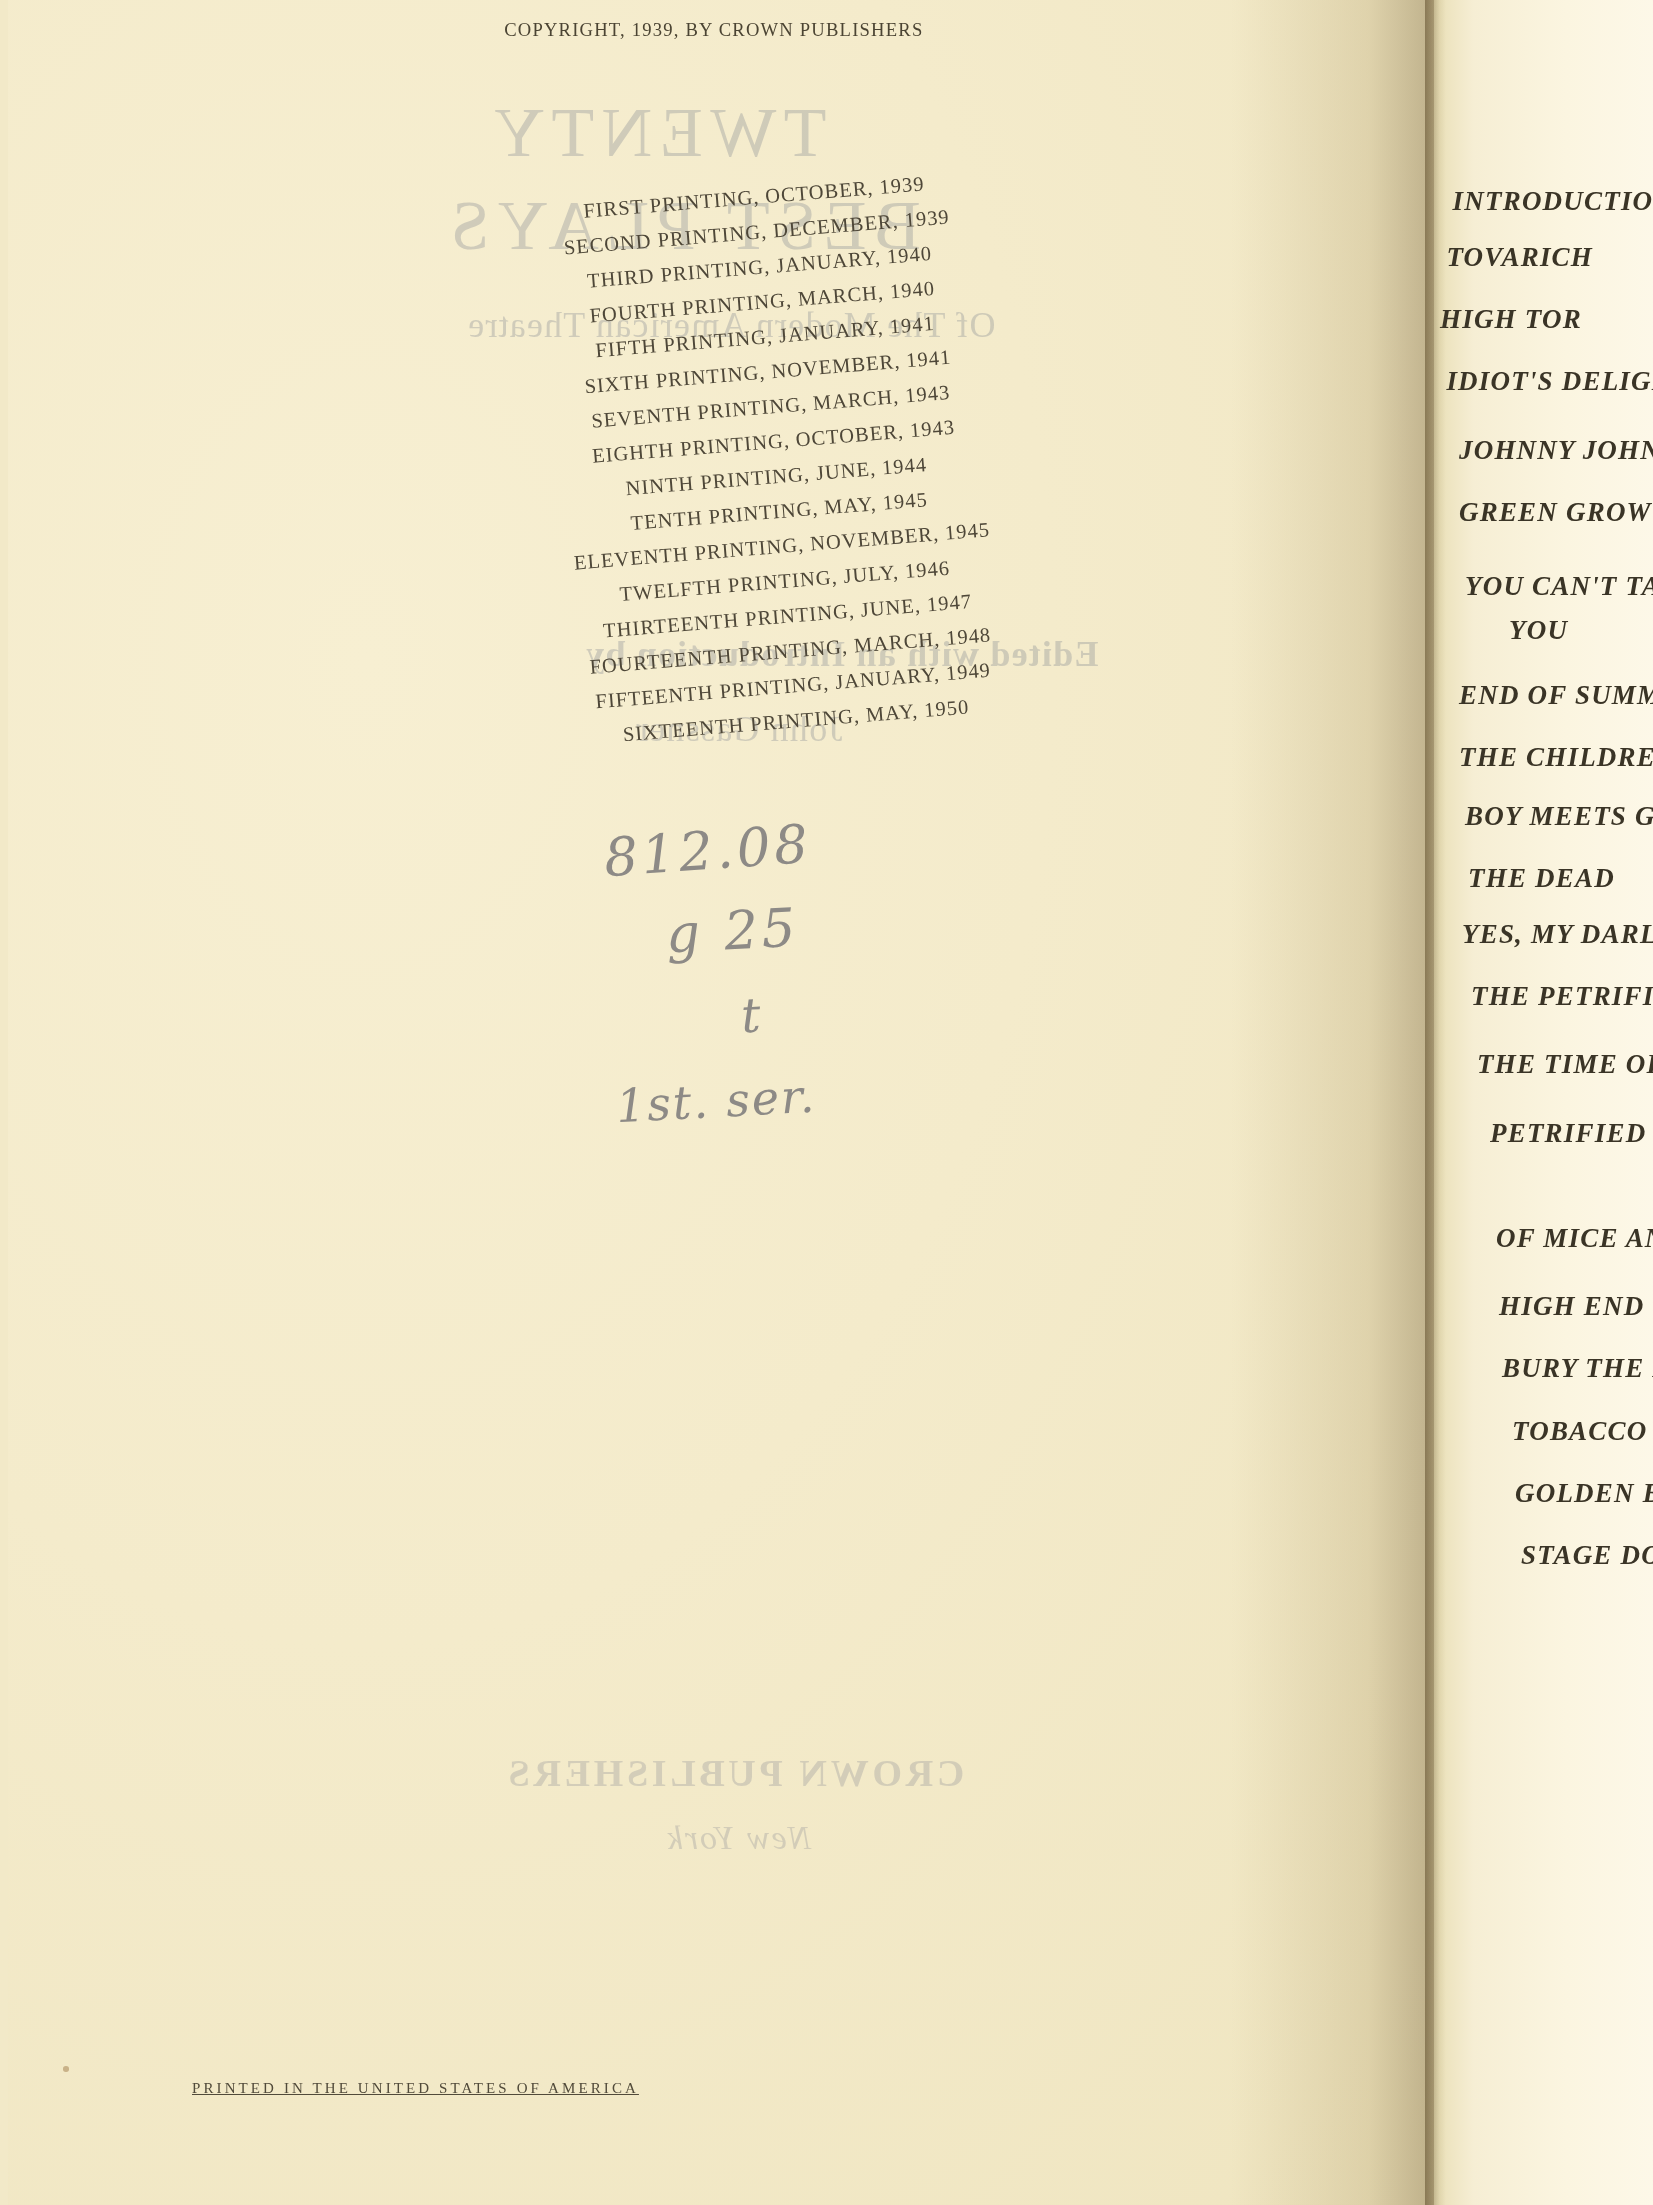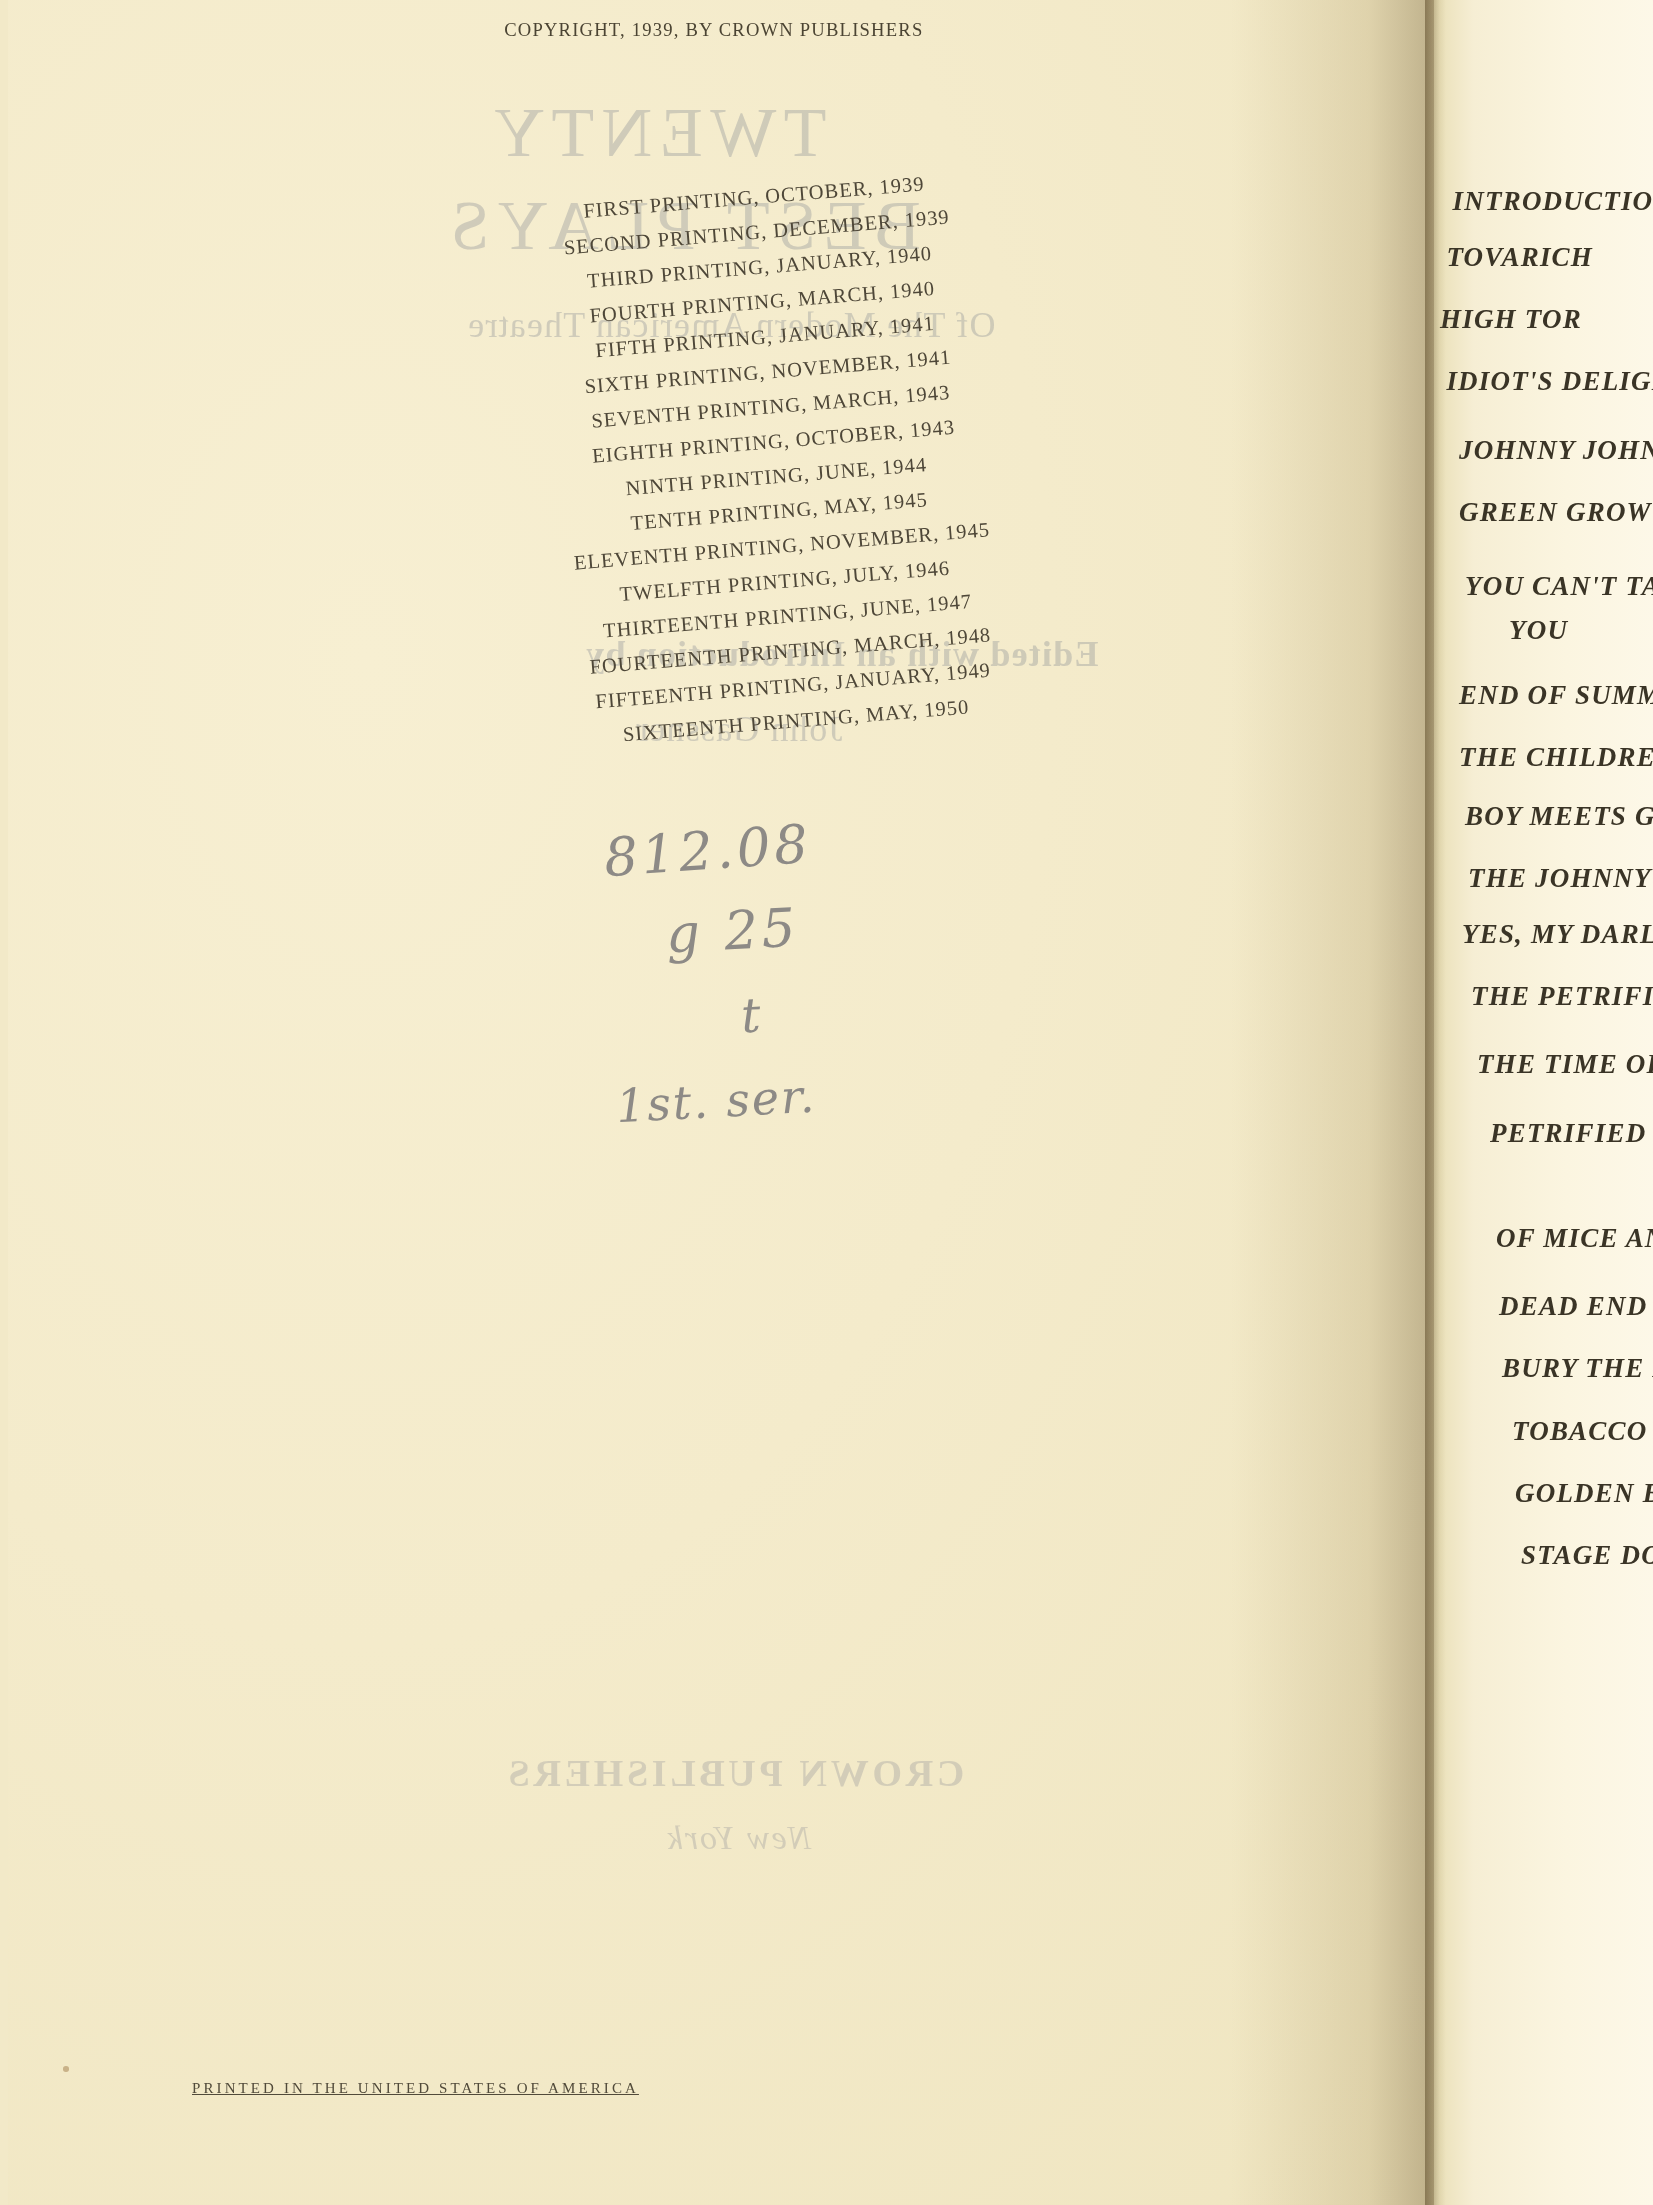--- a/index.html
+++ b/index.html
@@ -271,27 +271,27 @@
         <div class="entry" style="top: 242px;"><span style="margin-left: 12.4px;">TOVARICH</span></div>
         <div class="entry" style="top: 304px;"><span style="margin-left: 6px;">HIGH TOR</span></div>
         <div class="entry" style="top: 366px;"><span style="margin-left: 12.4px;">IDIOT'S DELIGHT</span></div>
         <div class="entry" style="top: 435px;"><span style="margin-left: 25px;">JOHNNY JOHNSON</span></div>
         <div class="entry" style="top: 497px;"><span style="margin-left: 25px;">GREEN GROW THE LILACS</span></div>
         <div class="entry" style="top: 571px;"><span style="margin-left: 31px;">YOU CAN'T TAKE IT WITH</span></div>
         <div class="entry" style="top: 615px;"><span style="margin-left: 75px;">YOU</span></div>
         <div class="entry" style="top: 680px;"><span style="margin-left: 25px;">END OF SUMMER</span></div>
         <div class="entry" style="top: 742px;"><span style="margin-left: 25px;">THE CHILDREN'S HOUR</span></div>
         <div class="entry" style="top: 801px;"><span style="margin-left: 31px;">BOY MEETS GIRL</span></div>
-        <div class="entry" style="top: 863px;"><span style="margin-left: 34px;">THE JOHNNY</span></div>
+        <div class="entry" style="top: 863px;"><span style="margin-left: 34px;">THE DEAD</span></div>
         <div class="entry" style="top: 919px;"><span style="margin-left: 28px;">YES, MY DARLING DAUGHTER</span></div>
         <div class="entry" style="top: 981px;"><span style="margin-left: 37px;">THE PETRIFIED FOREST</span></div>
         <div class="entry" style="top: 1049px;"><span style="margin-left: 43px;">THE TIME OF YOUR LIFE</span></div>
         <div class="entry" style="top: 1118px;"><span style="margin-left: 56px;">PETRIFIED</span></div>
         <div class="entry" style="top: 1223px;"><span style="margin-left: 62px;">OF MICE AND MEN</span></div>
-        <div class="entry" style="top: 1291px;"><span style="margin-left: 65px;">DEAD END</span></div>
+        <div class="entry" style="top: 1291px;"><span style="margin-left: 65px;">HIGH END</span></div>
         <div class="entry" style="top: 1353px;"><span style="margin-left: 68px;">BURY THE DEAD</span></div>
         <div class="entry" style="top: 1416px;"><span style="margin-left: 78px;">TOBACCO ROAD</span></div>
         <div class="entry" style="top: 1478px;"><span style="margin-left: 81px;">GOLDEN BOY</span></div>
         <div class="entry" style="top: 1540px;"><span style="margin-left: 87px;">STAGE DOOR</span></div>
       </div>
   </div>
   <div class="gutter-shadow"></div>
 
 </div>
 

